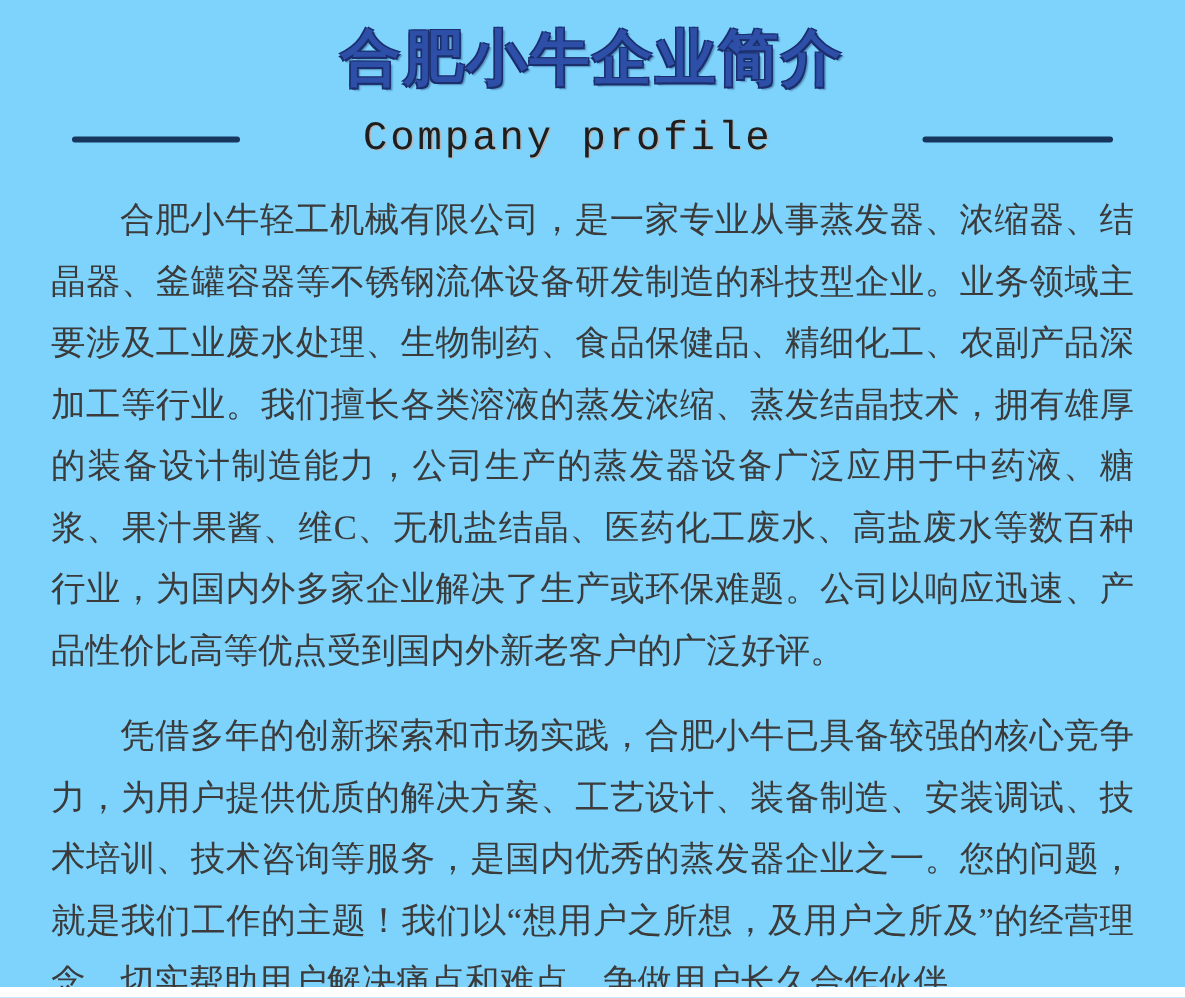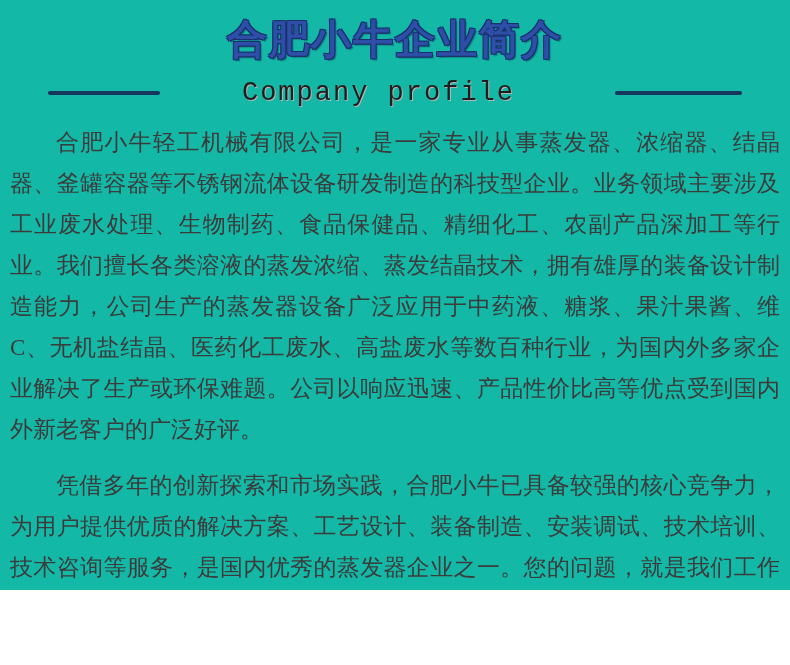--- a/index.html
+++ b/index.html
@@ -3,24 +3,24 @@
 <meta charset="utf-8">
 <style>
   html, body {
     margin: 0;
     padding: 0;
     background: #ffffff;
   }
   .page {
     position: relative;
     width: 790px;
-    height: 590px;
+    height: 658px;
     box-sizing: border-box;
-    padding: 12px 4px 0;
-    background: #14b8a6;
+    padding: 12px 16px 0;
+    background: #7dd3fc;
     overflow: hidden;
     font-family: "Liberation Sans", sans-serif;
   }
   .title {
     margin: 4px 0 0;
     text-align: center;
     font-family: "Liberation Sans", sans-serif;
     font-weight: bold;
     font-size: 40px;
     line-height: 46px;
@@ -54,21 +54,21 @@
     font-size: 27px;
     color: #1e1e1e;
     letter-spacing: 2px;
     white-space: pre;
     text-shadow: 1px 1px 0 #b5b5b5;
   }
   .body-text {
     margin-top: 12px;
   }
   .body-para {
-    margin: 4px;
+    margin: 16px;
     padding: 0 2px;
     font-family: "Liberation Serif", "DejaVu Serif", serif;
     font-size: 23px;
     line-height: 41px;
     color: #3b3b3b;
     text-align: justify;
     text-indent: 2em;
   }
   .body-para + .body-para {
     margin-top: 15px;

